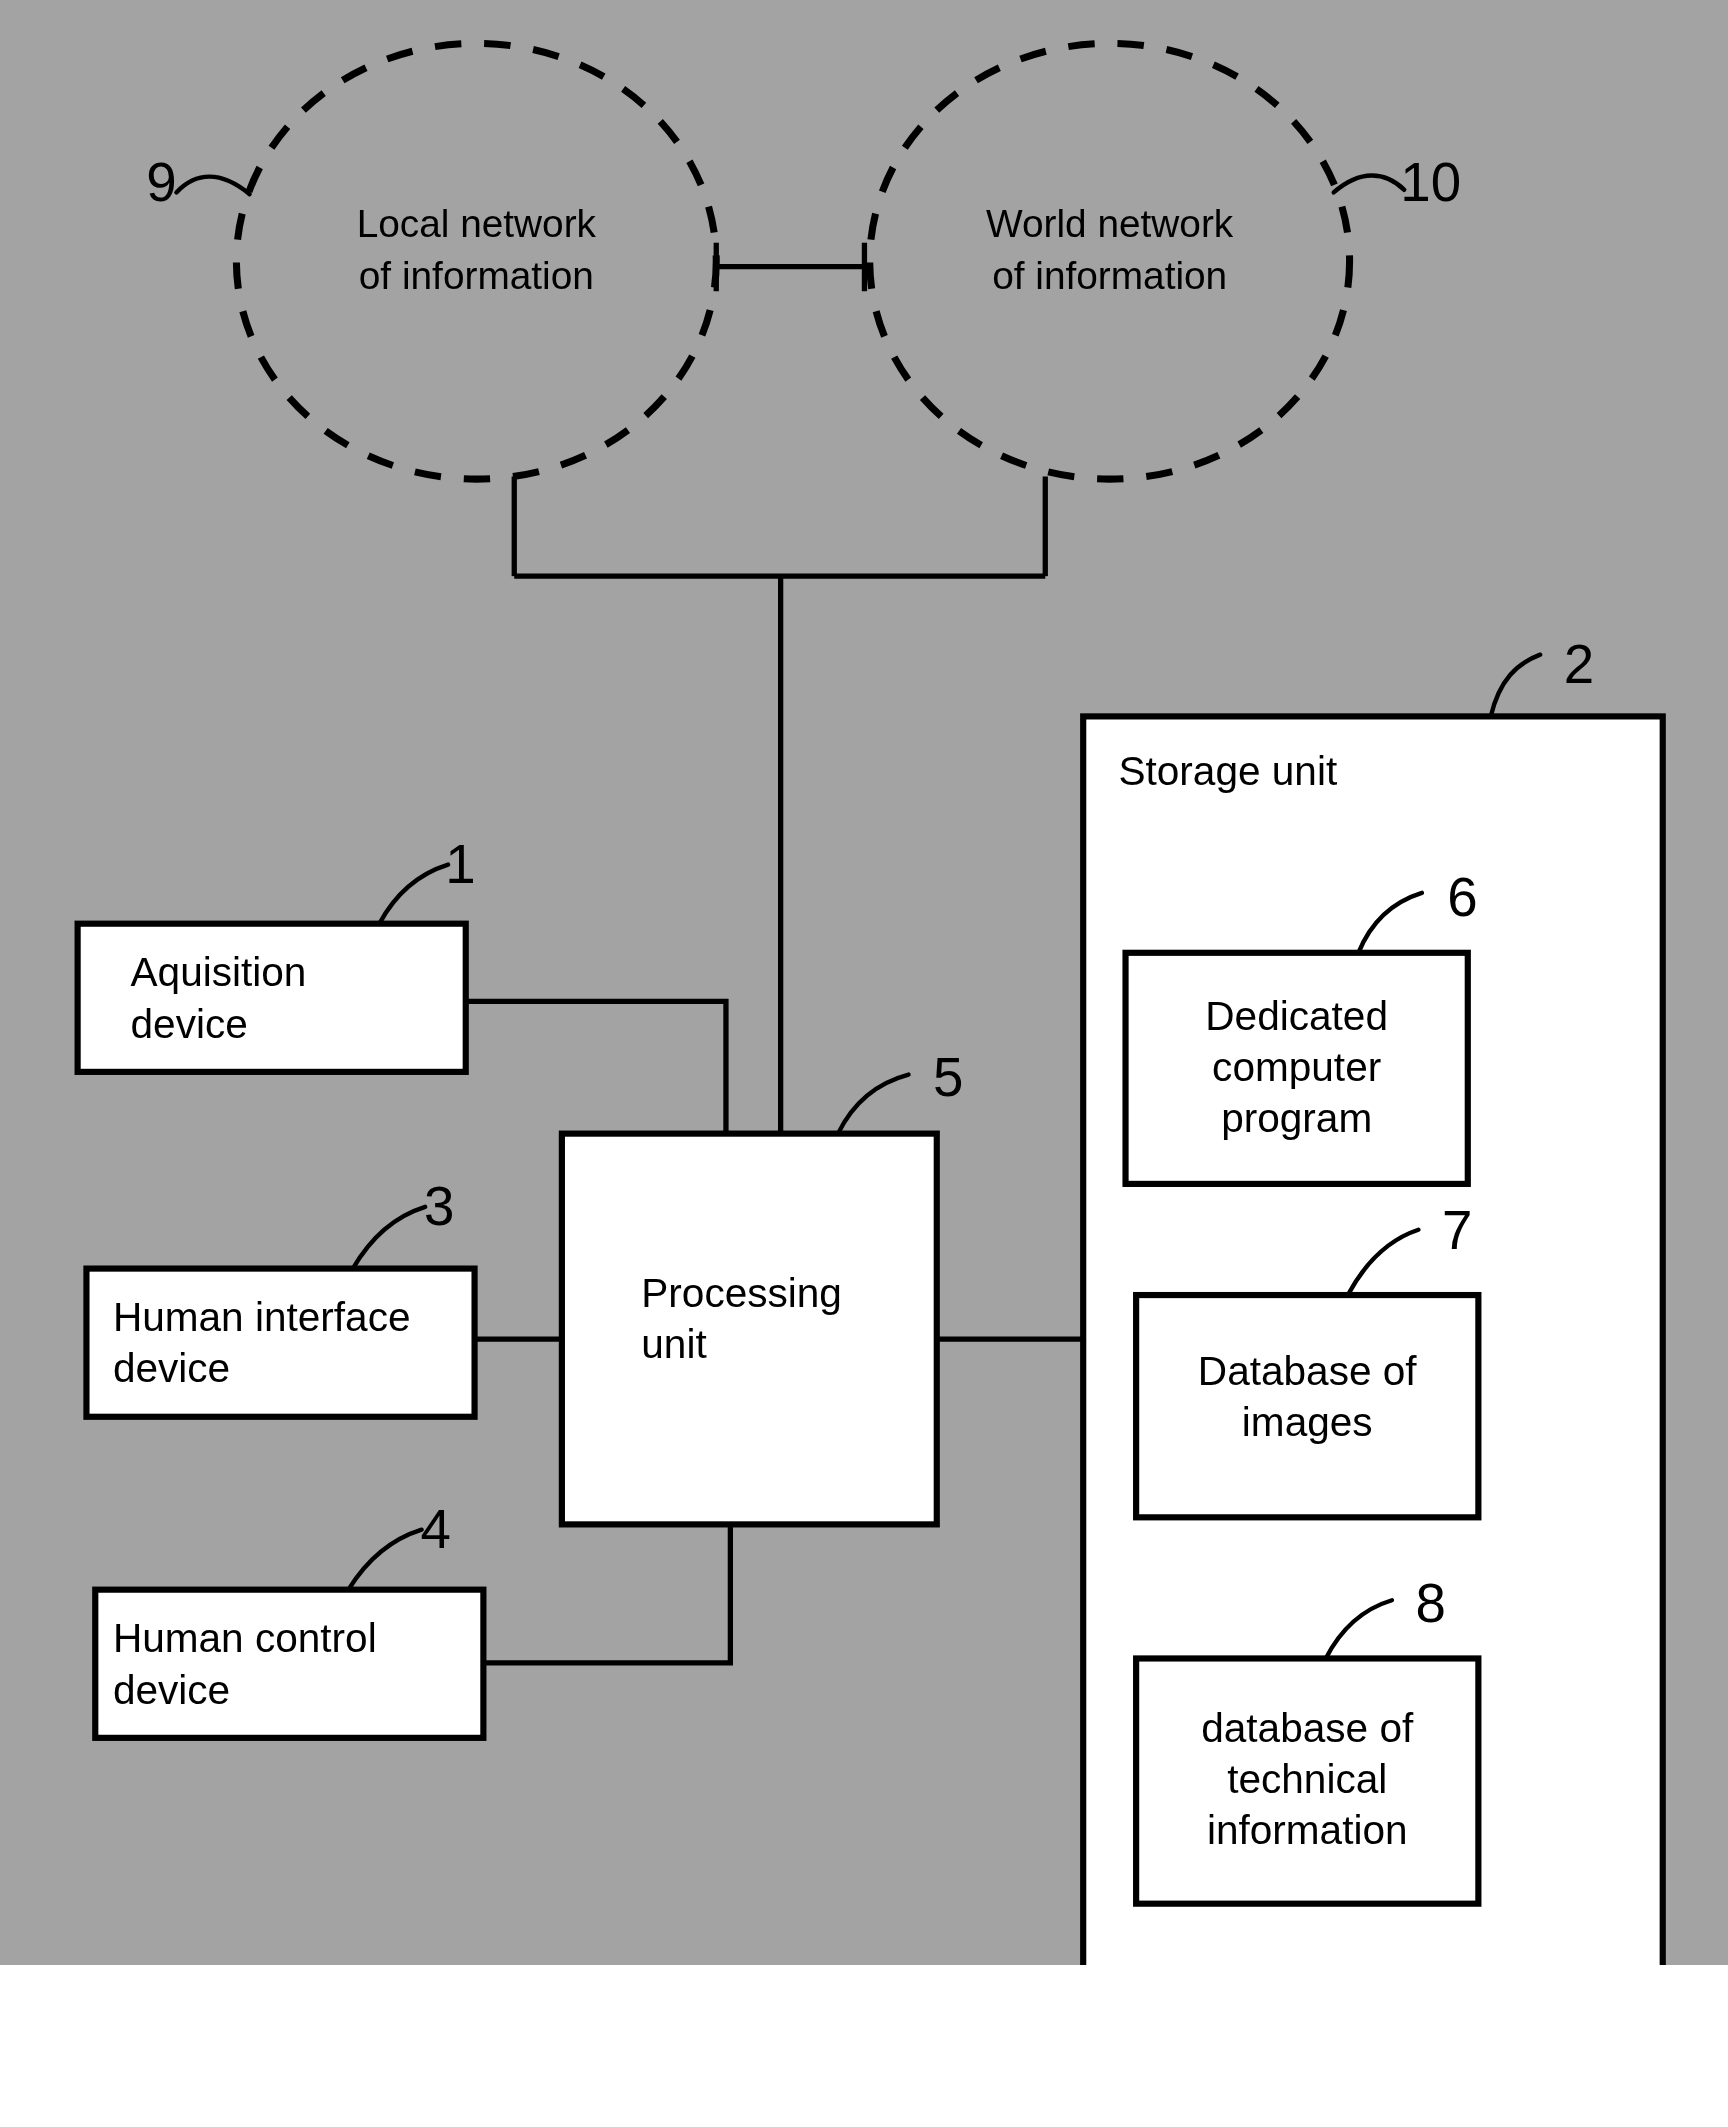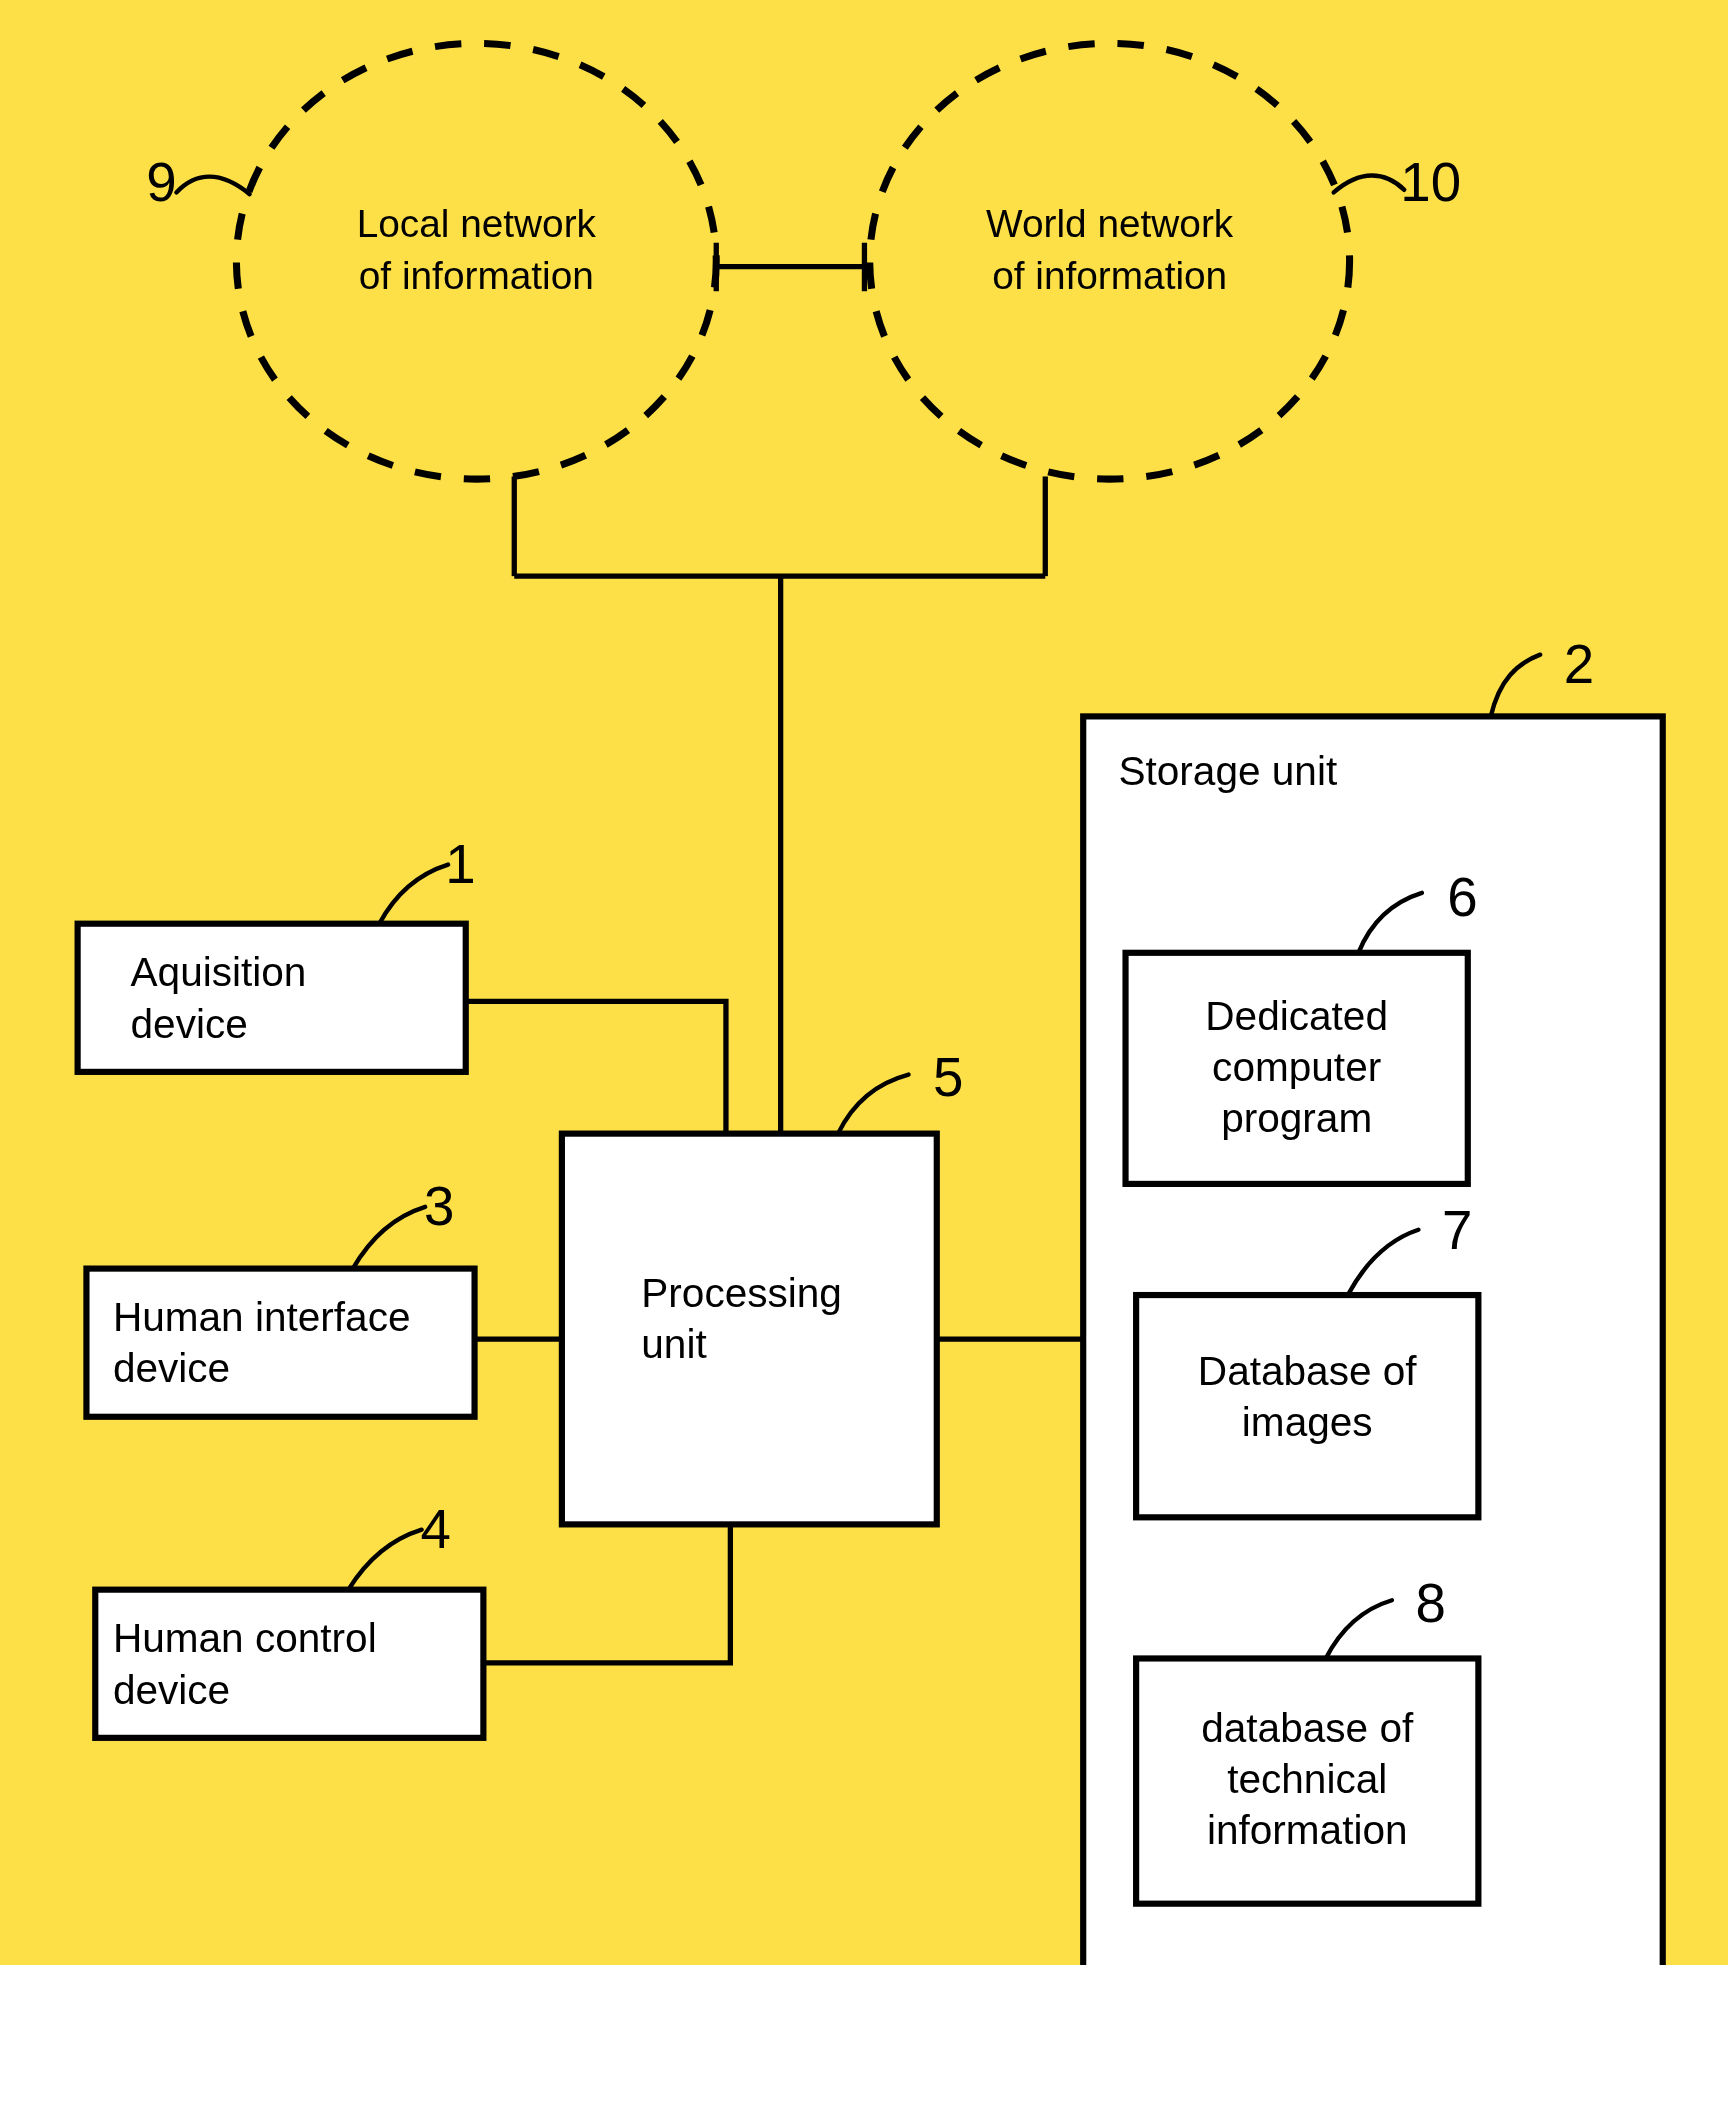--- a/index.html
+++ b/index.html
@@ -9,21 +9,21 @@
     background: #ffffff;
   }
   body {
     font-family: "Liberation Sans", sans-serif;
     color: #000000;
   }
   #figure-root {
     position: relative;
     width: 1728px;
     height: 1965px;
-    background: #fde047;
+    background: #a3a3a3;
     overflow: hidden;
   }
   #diagram-svg {
     position: absolute;
     top: 0;
     left: 0;
     width: 1728px;
     height: 2127px;
   }
   .blk-text {

